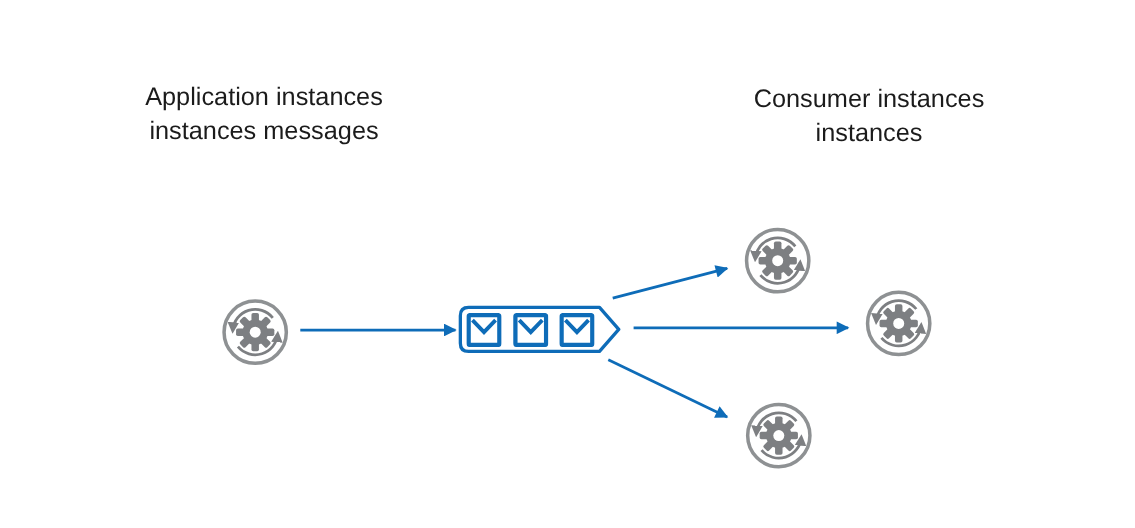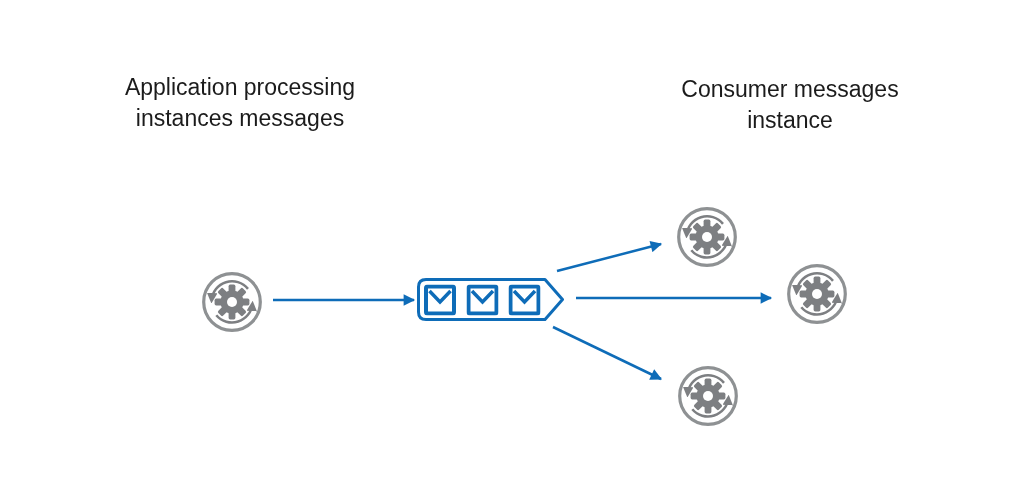--- a/index.html
+++ b/index.html
@@ -37,27 +37,27 @@
   .stroke-gray-outline{stroke:var(--gray-outline);}
   .fill-white{fill:#ffffff;}
   .no-fill{fill:none;}
 </style>
 </head>
 <body>
 
 <div class="stage">
 
   <div class="diagram-label" id="producer-label">
-    <span>Application processing</span>
+    <span>Application instances</span>
     <span>instances messages</span>
   </div>
 
   <div class="diagram-label" id="consumer-label">
-    <span>Consumer messages</span>
-    <span>instance</span>
+    <span>Consumer instances</span>
+    <span>instances</span>
   </div>
 
   <svg class="diagram-canvas" width="1032" height="480" viewBox="0 0 1032 480">
     <defs>
 
       <marker id="arrow-blue" viewBox="0 0 10 10" refX="9" refY="5" markerWidth="5.6" markerHeight="4.6" orient="auto-start-reverse">
         <path d="M0,0 L10,5 L0,10 Z" class="fill-blue"></path>
       </marker>
 
       <marker id="arrow-gray" viewBox="0 0 10 10" refX="7" refY="5" markerWidth="4.2" markerHeight="4.2" orient="auto-start-reverse">

